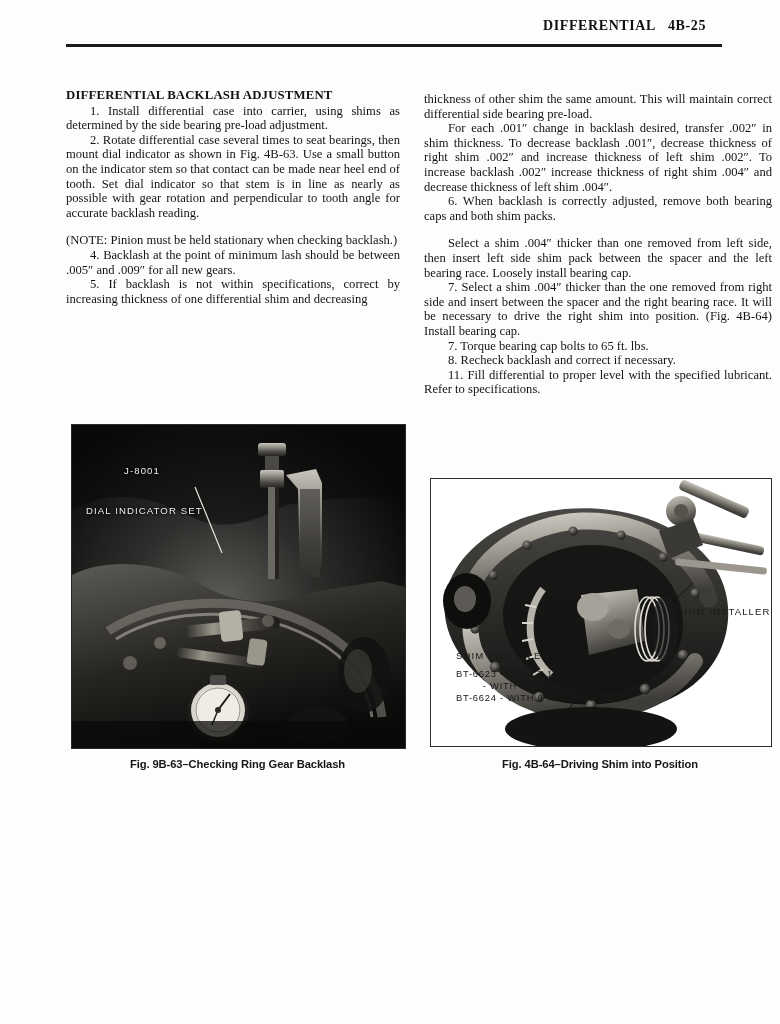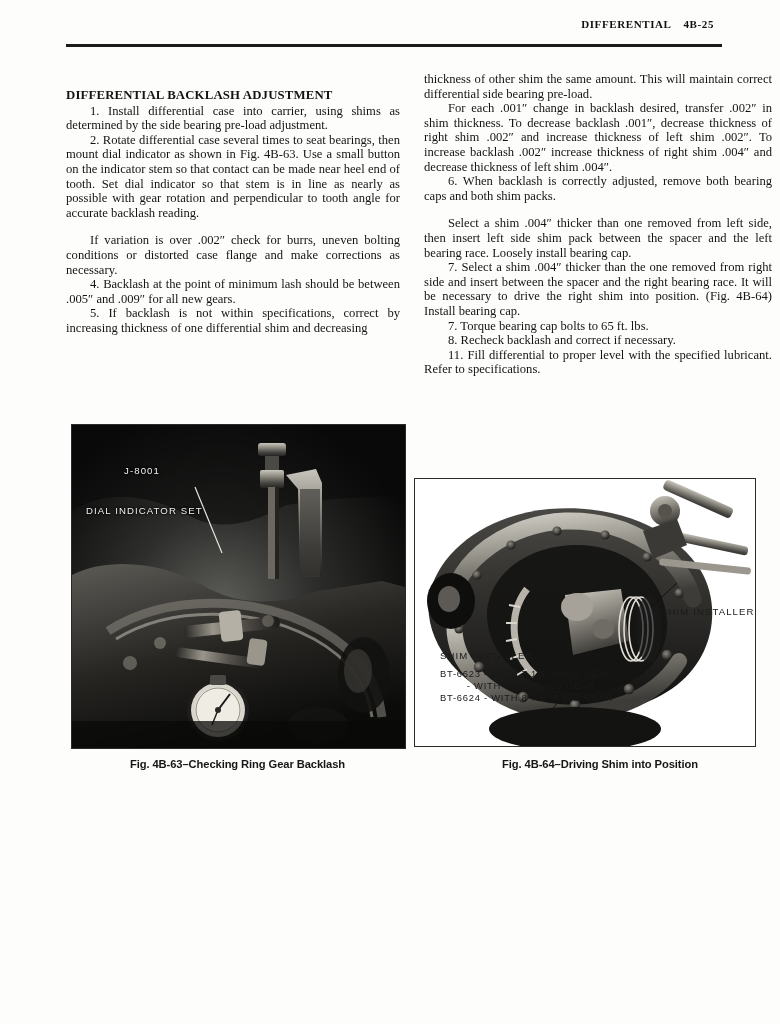--- a/index.html
+++ b/index.html
@@ -25,25 +25,25 @@
   
   .header {
     position: absolute;
     left: 66px;
     right: 58px;
     top: 18px;
     height: 30px;
   }
   .header-title {
     position: absolute;
-    right: 8px;
+    right: 16px;
     top: 0;
     font-family: "Liberation Serif", serif;
     font-weight: bold;
-    font-size: 11px;
+    font-size: 14px;
     letter-spacing: 0.6px;
     color: #111;
     white-space: nowrap;
   }
   .header-title .folio {
     margin-left: 12px;
   }
   .header-rule {
     position: absolute;
     left: 0;
@@ -70,21 +70,21 @@
     font-weight: bold;
     font-size: 12.8px;
     letter-spacing: 0.15px;
     margin: 16px 0 1px 0;
     text-align: left;
   }
   p.para {
     margin: 0;
     text-indent: 24px;
   }
-  p.para.noindent { text-indent: 0; }
+  p.para.noindent { text-indent: 0; margin-top: 20px; }
   p.para.gap-before { margin-top: 13px; }
 
   
   .figure {
     position: absolute;
   }
   .fig-caption {
     position: absolute;
     font-family: "Liberation Sans", sans-serif;
     font-size: 11.2px;
@@ -102,21 +102,21 @@
     width: 333px;
     height: 323px;
     border: 1px solid #2a2a2a;
     background: #0d0d0d;
     overflow: hidden;
   }
   #cap-left { left: 71px; top: 758px; width: 333px; }
 
   
   #fig-right {
-    left: 414px;
+    left: 430px;
     top: 478px;
     width: 340px;
     height: 267px;
     border: 1.5px solid #2b2b2b;
     background: #eab308;
     overflow: hidden;
   }
   #cap-right { left: 430px; top: 758px; width: 340px; }
 
   .photo-canvas {
@@ -156,21 +156,21 @@
     <div class="header-title">
       <span>DIFFERENTIAL</span><span class="folio">4B-25</span>
     </div>
     <div class="header-rule"></div>
   </div>
 
   <div class="col col-left">
     <h2 class="sec-head">DIFFERENTIAL BACKLASH ADJUSTMENT</h2>
     <p class="para">1. Install differential case into carrier, using shims as determined by the side bearing pre-load adjustment.</p>
     <p class="para">2. Rotate differential case several times to seat bearings, then mount dial indicator as shown in Fig. 4B-63. Use a small button on the indicator stem so that contact can be made near heel end of tooth. Set dial indicator so that stem is in line as nearly as possible with gear rotation and perpendicular to tooth angle for accurate backlash reading.</p>
-    <p class="para gap-before">If variation is over .002″ check for burrs, uneven bolting conditions or distorted case flange and make corrections as necessary.</p>
+    <p class="para noindent gap-before">(NOTE: Pinion must be held stationary when checking backlash.)</p>
     <p class="para">4. Backlash at the point of minimum lash should be between .005″ and .009″ for all new gears.</p>
     <p class="para">5. If backlash is not within specifications, correct by increasing thickness of one differential shim and decreasing</p>
   </div>
 
   <div class="col col-right">
     <p class="para noindent">thickness of other shim the same amount. This will maintain correct differential side bearing pre-load.</p>
     <p class="para">For each .001″ change in backlash desired, transfer .002″ in shim thickness. To decrease backlash .001″, decrease thickness of right shim .002″ and increase thickness of left shim .002″. To increase backlash .002″ increase thickness of right shim .004″ and decrease thickness of left shim .004″.</p>
     <p class="para">6. When backlash is correctly adjusted, remove both bearing caps and both shim packs.</p>
     <p class="para gap-before">Select a shim .004″ thicker than one removed from left side, then insert left side shim pack between the spacer and the left bearing race. Loosely install bearing cap.</p>
     <p class="para">7. Select a shim .004″ thicker than the one removed from right side and insert between the spacer and the right bearing race. It will be necessary to drive the right shim into position. (Fig. 4B-64) Install bearing cap.</p>
@@ -254,21 +254,21 @@
 
       <rect x="0" y="296" width="333" height="27" fill="#090908" opacity="0.75"></rect>
 
       <line x1="123" y1="62" x2="150" y2="128" stroke="#e8e5dd" stroke-width="1.2"></line>
     </svg>
 
     <div class="callout light" style="left:14px; top:36px;margin-top:44px;">DIAL INDICATOR SET</div>
     <div class="callout light" style="left:52px; top:40px;">J-8001</div>
   </div>
 
-  <div class="fig-caption" id="cap-left">Fig. 4B-63–Checking Ring Gear Backlash</div>
+  <div class="fig-caption" id="cap-left">Fig. 9B-63–Checking Ring Gear Backlash</div>
 
   <div class="figure" id="fig-right">
     <svg class="photo-canvas" viewBox="0 0 340 267" preserveAspectRatio="none">
       <defs>
         <linearGradient id="rMetal" x1="0" y1="0" x2="0.3" y2="1">
           <stop offset="0%" stop-color="#cfccc3"></stop>
           <stop offset="45%" stop-color="#8f8c84"></stop>
           <stop offset="100%" stop-color="#3e3c38"></stop>
         </linearGradient>
         <linearGradient id="rDark" x1="0" y1="0" x2="0" y2="1">

